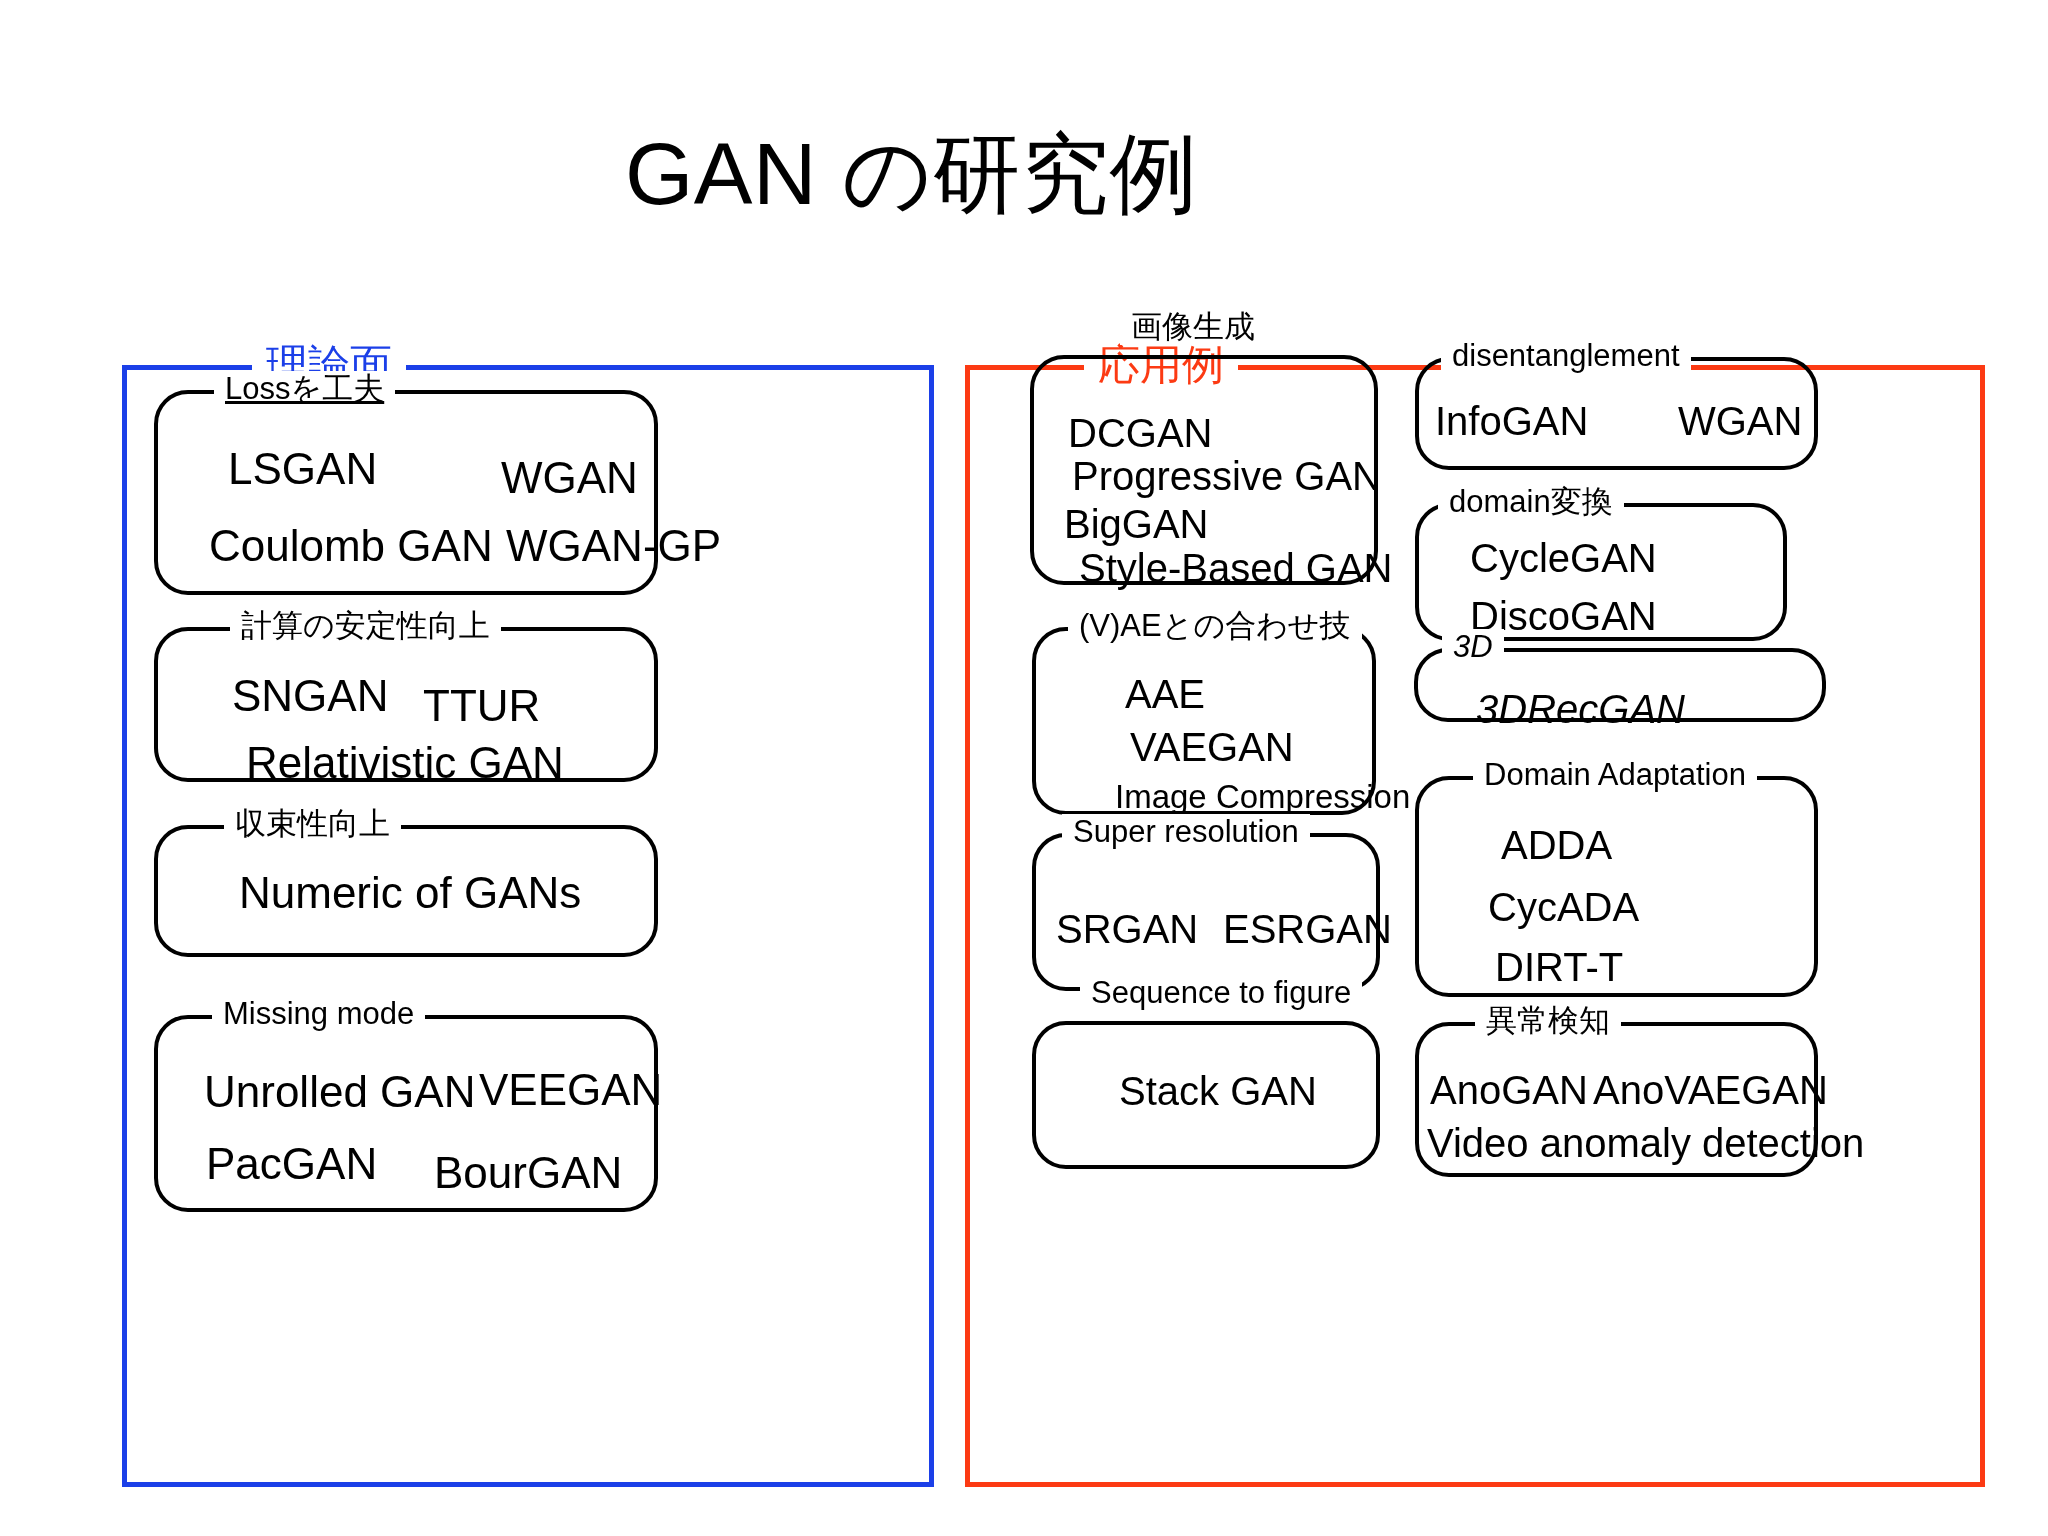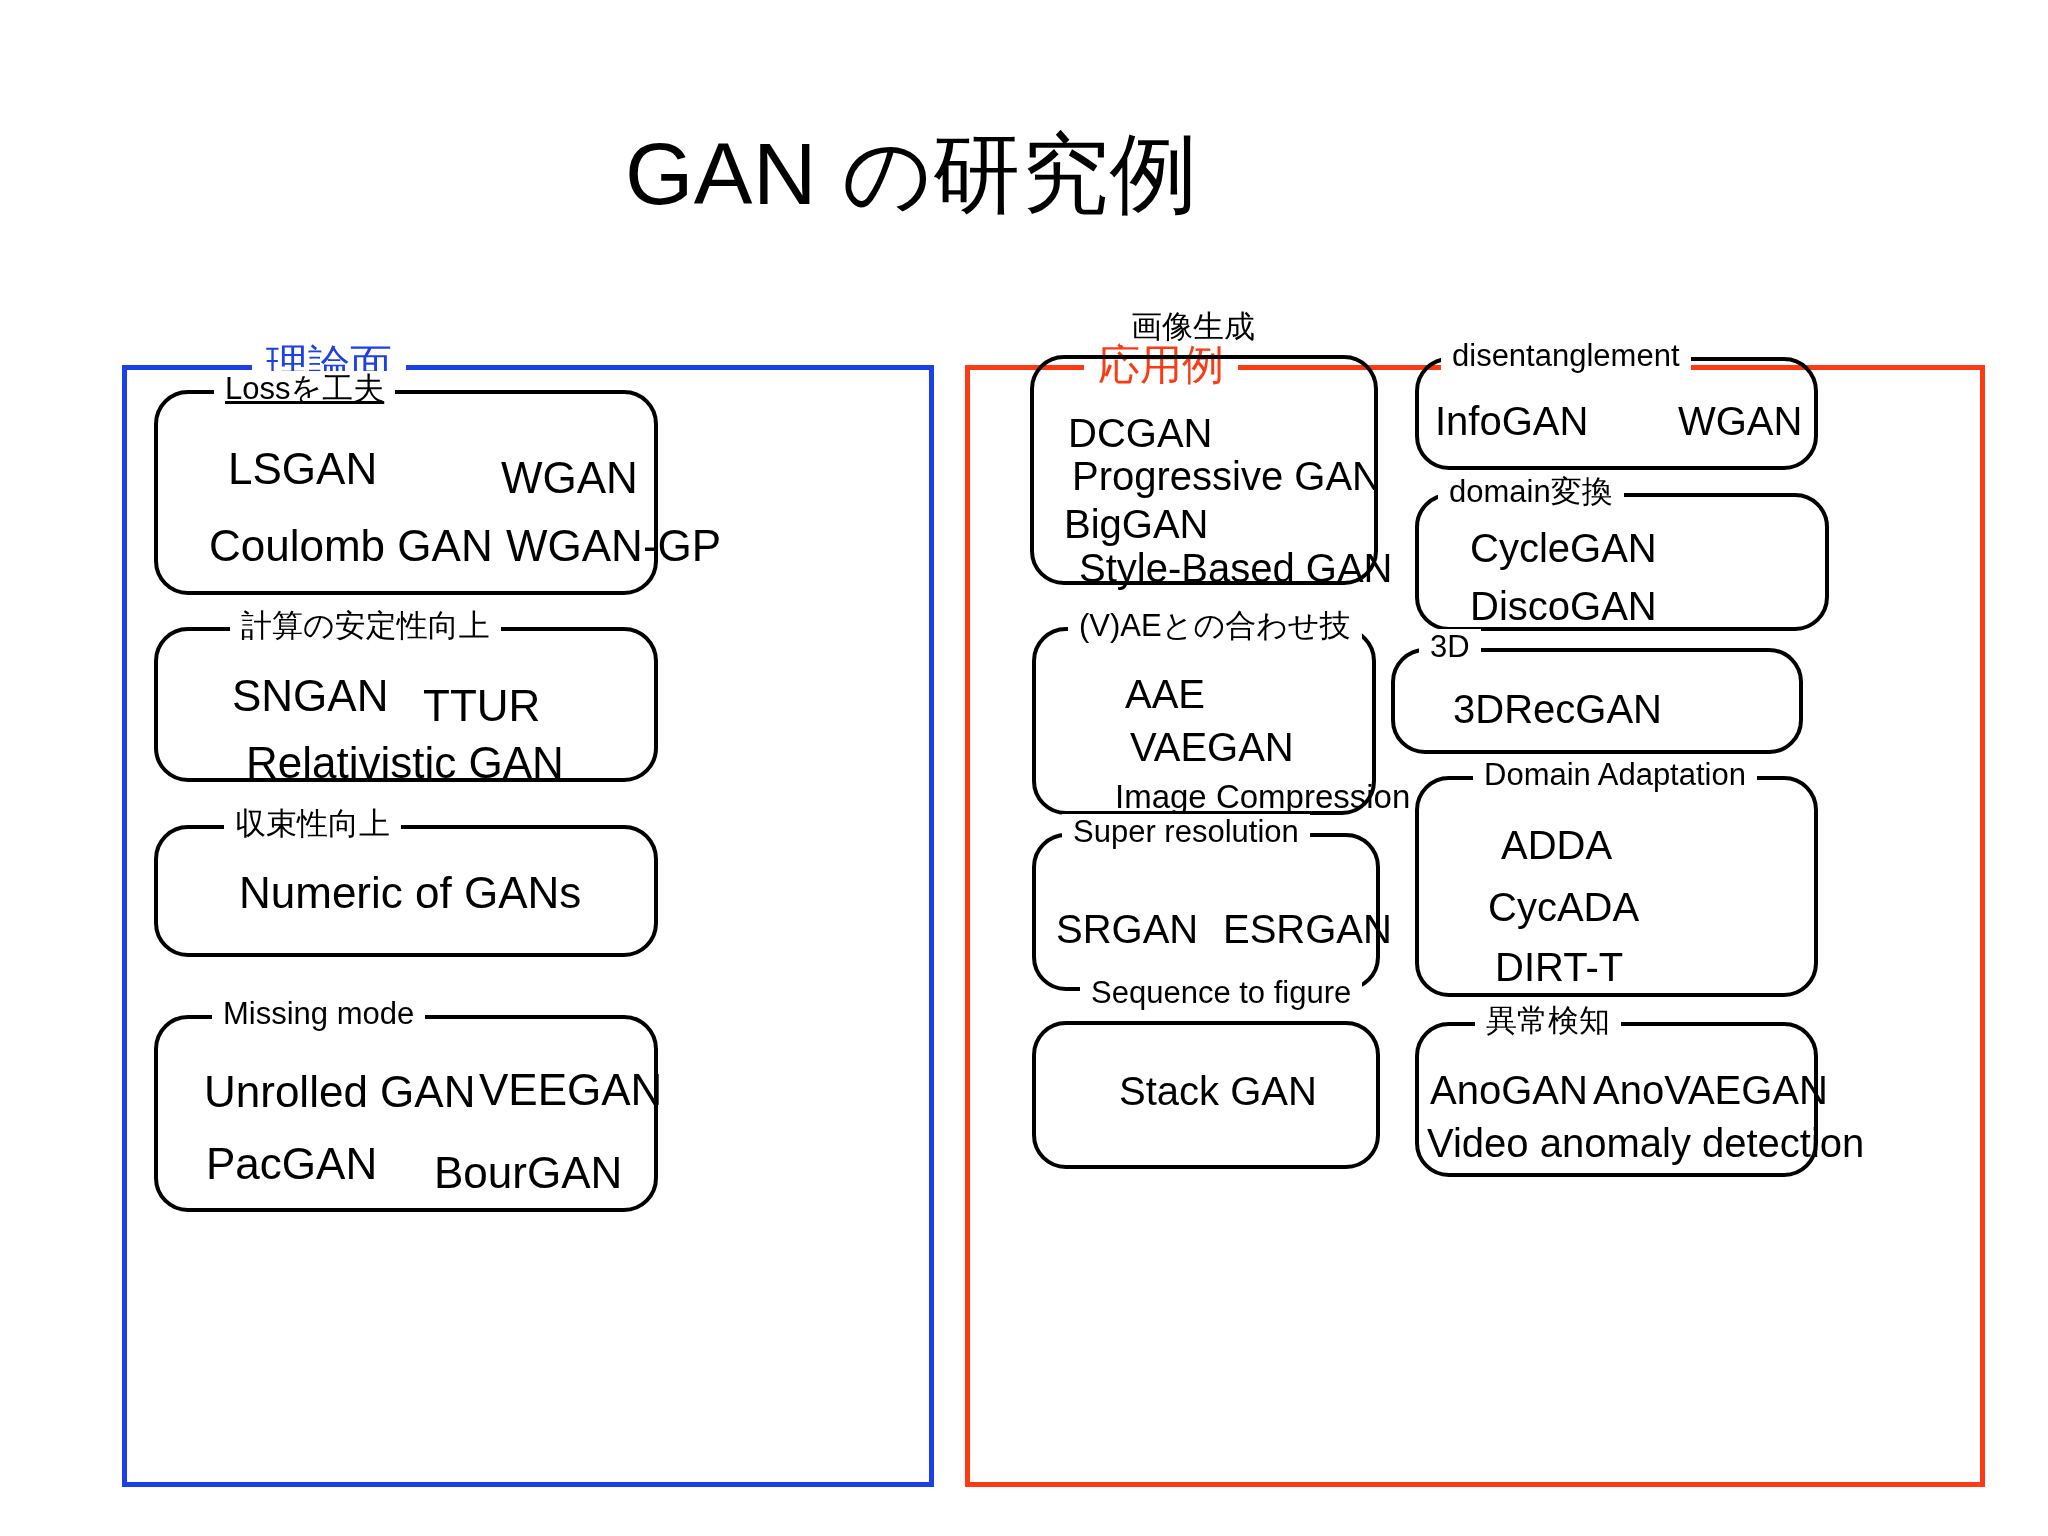--- a/index.html
+++ b/index.html
@@ -200,30 +200,30 @@
 
   <div class="gbox" style="left:450px; top:-8px; width:403px; height:113px;">
     <div class="gbox-border"></div>
     <div class="gbox-label lbl-on" style="left:26px;">disentanglement</div>
     <div class="items">
       <div class="item sz-md" style="left:20px; top:41px;">InfoGAN</div>
       <div class="item sz-md" style="left:263px; top:41px;">WGAN</div>
     </div>
   </div>
 
-  <div class="gbox" style="left:450px; top:128px; width:414px; height:138px;">
+  <div class="gbox" style="left:450px; top:138px; width:372px; height:138px;">
     <div class="gbox-border"></div>
     <div class="gbox-label lbl-on" style="left:23px;">domain変換</div>
     <div class="items">
       <div class="item sz-md" style="left:55px; top:32px;">CycleGAN</div>
       <div class="item sz-md" style="left:55px; top:90px;">DiscoGAN</div>
     </div>
   </div>
 
-  <div class="gbox" style="left:426px; top:283px; width:412px; height:106px;">
+  <div class="gbox" style="left:449px; top:283px; width:412px; height:74px;font-style:italic;">
     <div class="gbox-border"></div>
     <div class="gbox-label lbl-on" style="left:28px;">3D</div>
     <div class="items">
       <div class="item sz-md" style="left:62px; top:38px;">3DRecGAN</div>
     </div>
   </div>
 
   <div class="gbox" style="left:450px; top:411px; width:403px; height:221px;">
     <div class="gbox-border"></div>
     <div class="gbox-label lbl-on" style="left:58px;">Domain Adaptation</div>

